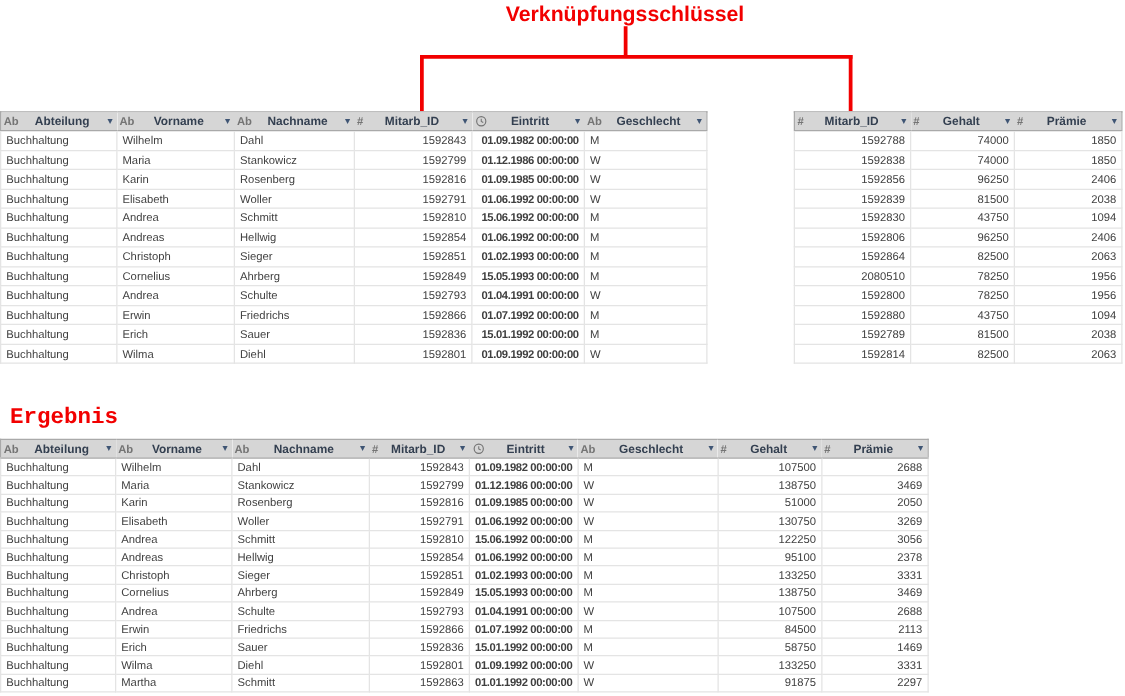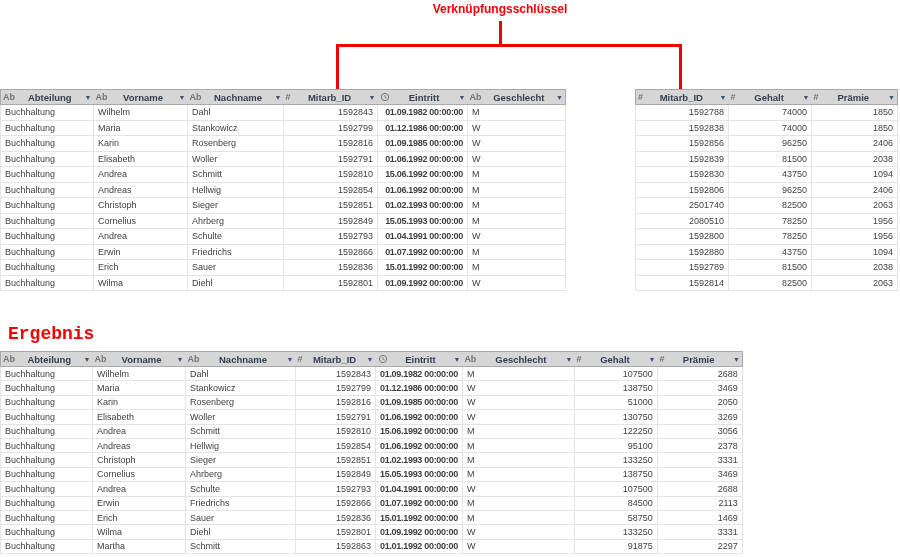--- a/index.html
+++ b/index.html
@@ -1,21 +1,21 @@
 <!DOCTYPE html>
 <html style="--annotation-red: #f20000; --header-bg: #d6d6d6; --header-text: #333f50; --cell-text: #3f3f3f; --type-icon: #747474; --filter-icon: #3f5574; --table-border: #a9a9a9; --grid-line: #e4e4e4;"><head>
 <meta charset="utf-8">
 <style>
   html,body{margin:0;padding:0;background:#fff;}
   .canvas{position:relative;width:900px;height:557px;background:#fff;
           font-family:"Liberation Sans",sans-serif;overflow:hidden;}
 
   
   .annot-title{position:absolute;top:2px;left:500px;transform:translateX(-50%);
-               color:var(--annotation-red,#f00);font-weight:bold;font-size:12px;white-space:nowrap;}
+               color:var(--annotation-red,#f00);font-weight:bold;font-size:17px;white-space:nowrap;}
   .result-label{position:absolute;left:8px;top:324px;color:var(--annotation-red,#f00);
                 font-weight:bold;font-size:18px;font-family:Liberation Mono, monospace;}
   .conn{position:absolute;background:var(--annotation-red,#f00);}
   .conn-stub {left:499px;top:21px;width:3px;height:23px;}
   .conn-h    {left:336px;top:44px;width:346px;height:3px;}
   .conn-left {left:336px;top:44px;width:3px;height:45px;}
   .conn-right{left:679px;top:44px;width:3px;height:45px;}
 
   
   .tbl-wrap{position:absolute;}
@@ -272,21 +272,21 @@
             <td class="al-right">1592830</td>
             <td class="al-right">43750</td>
             <td class="al-right">1094</td>
           </tr>
           <tr>
             <td class="al-right">1592806</td>
             <td class="al-right">96250</td>
             <td class="al-right">2406</td>
           </tr>
           <tr>
-            <td class="al-right">2501740</td>
+            <td class="al-right">1592864</td>
             <td class="al-right">82500</td>
             <td class="al-right">2063</td>
           </tr>
           <tr>
             <td class="al-right">2080510</td>
             <td class="al-right">78250</td>
             <td class="al-right">1956</td>
           </tr>
           <tr>
             <td class="al-right">1592800</td>

